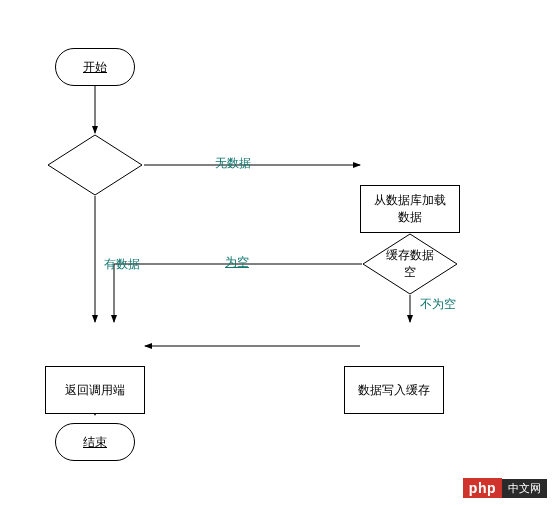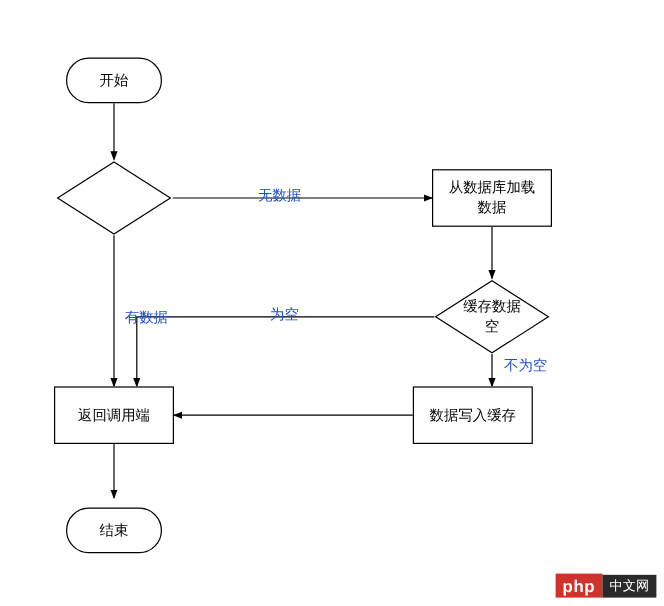--- a/index.html
+++ b/index.html
@@ -23,45 +23,47 @@
       display: flex;
       align-items: center;
       justify-content: center;
       text-align: center;
       line-height: 1.4;
     }
     .terminator {
       border-radius: 999px;
       width: 80px;
       height: 38px;
+      text-decoration: underline;
     }
     .process {
       width: 100px;
       height: 48px;
+      margin-top: 44px;
     }
     .decision {
       width: 96px;
       height: 62px;
       border: none;
       background: transparent;
     }
     .decision svg {
       position: absolute;
       top: 0; left: 0;
       width: 100%; height: 100%;
     }
     .decision .dlabel {
       position: relative;
       z-index: 1;
       padding: 0 8px;
     }
     .edge-label {
       position: absolute;
       font-size: 12px;
-      color: #1d4ed8;
+      color: #0f766e;
       white-space: nowrap;
     }
     svg.arrows {
       position: absolute;
       top: 0; left: 0;
       width: 553px;
       height: 505px;
       pointer-events: none;
     }
     .watermark {
@@ -147,21 +149,21 @@
   <div class="node process" style="left:45px; top:322px;">
     <span>返回调用端</span>
   </div>
 
   <div class="node terminator" style="left:55px; top:423px;">
     <span>结束</span>
   </div>
 
   <div class="edge-label" style="left:215px; top:155px;">无数据</div>
   <div class="edge-label" style="left:104px; top:256px;">有数据</div>
-  <div class="edge-label" style="left:225px; top:254px;">为空</div>
+  <div class="edge-label" style="left:225px; top:254px;text-decoration:underline;">为空</div>
   <div class="edge-label" style="left:420px; top:296px;text-align:right;">不为空</div>
 
   <div class="watermark">
     <span class="wm-left">php</span>
     <span class="wm-right">中文网</span>
   </div>
 
 </div>
 
 </body></html>

